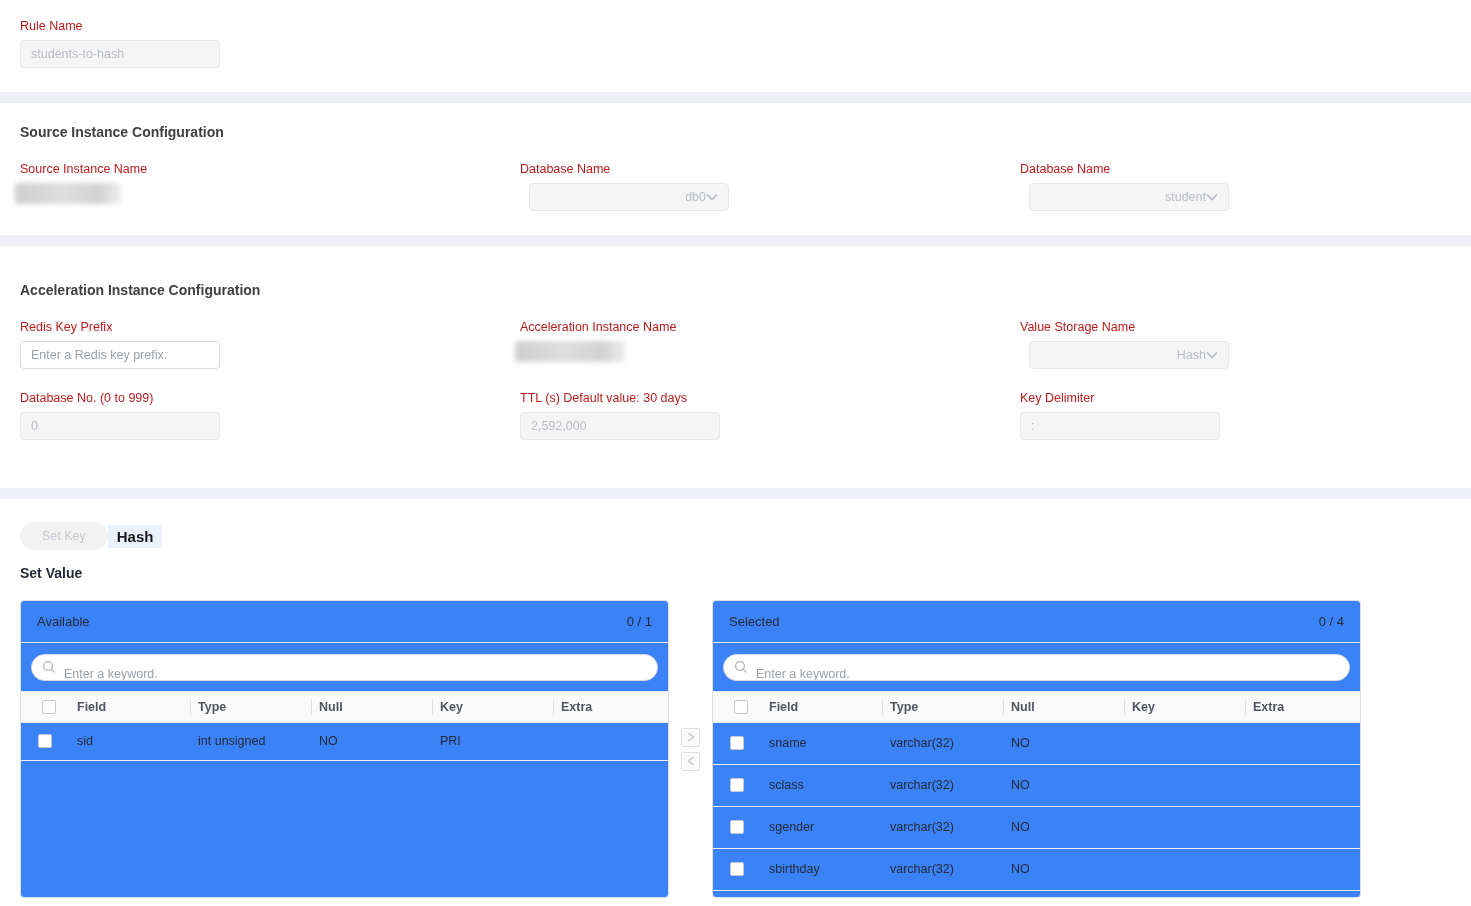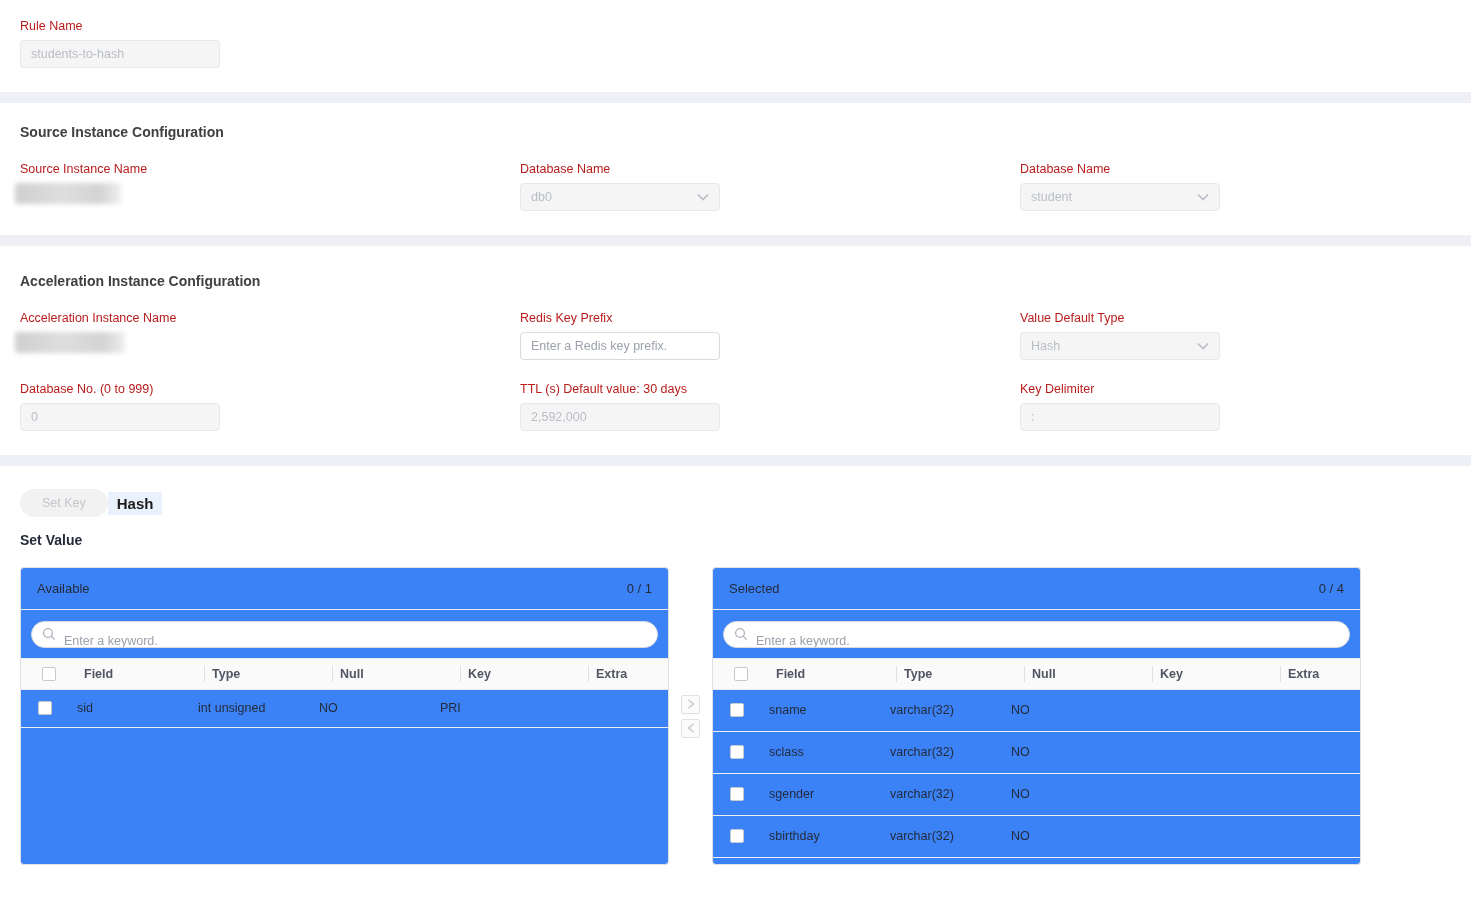--- a/index.html
+++ b/index.html
@@ -4,38 +4,38 @@
 <style>
   * { box-sizing: border-box; margin: 0; padding: 0; }
   html,body { width:1471px; height:906px; background:#ffffff; overflow:hidden;
     font-family:"Liberation Sans", sans-serif; color:#252b3a; }
 
   .band { height:11px; background:#eef0f5; }
 
   .section { padding-left:20px; }
   .sec1 { height:92px; padding-top:19px; }
   .sec2 { height:132px; padding-top:21px; }
-  .sec3 { height:209px; padding-top:27px; }
+  .sec3 { height:242px; padding-top:36px; }
   .sec4 { height:441px; padding-top:23px; }
 
   .sec-title { font-size:14px; font-weight:700; color:#404040; }
   .field-label { font-size:12.5px; color:#b91c1c; margin-bottom:7px; }
 
   .fields-row { display:grid; grid-template-columns:500px 500px 1fr; margin-top:22px; }
 
   .ctl { width:200px; height:28px; border-radius:4px; font-size:12.5px;
     display:flex; align-items:center; padding:0 10px; }
   .ctl-disabled { background:#f5f5f6; border:1px solid #e6e8ed; color:#b9bdc6; }
   .ctl-enabled  { background:#ffffff; border:1px solid #d8dae0; color:#9ba0ab; }
 
   input.ctl { display:block; padding:0 10px; outline:none; }
   input.ctl-disabled { color:#b9bdc6; }
   input.ctl-enabled::placeholder { color:#9ba0ab; }
 
-  .select { justify-content:space-between; cursor:pointer; }
+  .select { justify-content:flex-end; cursor:pointer;margin-left:9px; }
   .select .chev { display:flex; align-items:center; }
 
   .redacted { width:106px; height:21px; margin:6px 0 0 -5px; border-radius:2px;
     background:linear-gradient(90deg,#cfcfcf 0%,#dedede 45%,#d3d3d3 80%,#efefef 100%);
     filter:blur(2.5px); }
   .redacted.r2 { width:110px; }
 
   
   .keyrow { display:flex; align-items:center; gap:0; }
   .pill-btn { height:28px; padding:0 22px; border:none; border-radius:14px;
@@ -56,21 +56,21 @@
   .panel-search { margin:11px 10px 9px; position:relative; }
   .panel-search input { width:100%; height:27px; border:1px solid #d8dae0;
     border-radius:14px; padding:12px 12px 0 32px; font-size:12.5px; outline:none;
     color:#252b3a; font-family:"Liberation Sans", sans-serif; }
   .panel-search input::placeholder { color:#9ba0ab; }
   .panel-search .mag { position:absolute; left:11px; top:6px; }
 
   .thead { display:grid; grid-template-columns:48px 121px 121px 121px 121px 1fr;
     height:32px; align-items:center; background:#fafafb;
     border-top:1px solid #e8e9ec; border-bottom:1px solid #e8e9ec;
-    font-size:12.5px; font-weight:700; color:#515561;gap:7px; }
+    font-size:12.5px; font-weight:700; color:#515561; }
   .thead .hcell { position:relative; padding-left:8px; }
   .thead .hcell.sep::before { content:""; position:absolute; left:0; top:50%;
     transform:translateY(-50%); width:1px; height:16px; background:#e0e1e5; }
   .trow { display:grid; grid-template-columns:48px 121px 121px 121px 121px 1fr;
     align-items:center; border-bottom:1px solid #efefF1; font-size:12.5px;
     color:#252b3a; }
   .trow-sm { height:38px; }
   .trow-lg { height:42px; }
   .cell { padding-left:8px; overflow:hidden; white-space:nowrap; }
   .cell-cb { display:flex; justify-content:center; padding-left:0; }
@@ -123,29 +123,29 @@
       </div>
     </div>
   </div>
 </div>
 <div class="band"></div>
 
 <div class="section sec3">
   <div class="sec-title">Acceleration Instance Configuration</div>
   <div class="fields-row">
     <div>
+      <div class="field-label">Redis Key Prefix</div>
+      <input class="ctl ctl-enabled" placeholder="Enter a Redis key prefix." style="">
+    </div>
+    <div>
       <div class="field-label">Acceleration Instance Name</div>
       <div class="redacted r2"></div>
     </div>
     <div>
-      <div class="field-label">Redis Key Prefix</div>
-      <input class="ctl ctl-enabled" placeholder="Enter a Redis key prefix." style="">
-    </div>
-    <div>
-      <div class="field-label">Value Default Type</div>
+      <div class="field-label">Value Storage Name</div>
       <div class="ctl ctl-disabled select">
         <span>Hash</span>
         <span class="chev">
           <svg width="12" height="8" viewBox="0 0 12 8">
               <polyline points="1,1.5 6,6.5 11,1.5" fill="none" stroke="#b8bcc4" stroke-width="1.6"></polyline>
             </svg>
         </span>
       </div>
     </div>
   </div>

